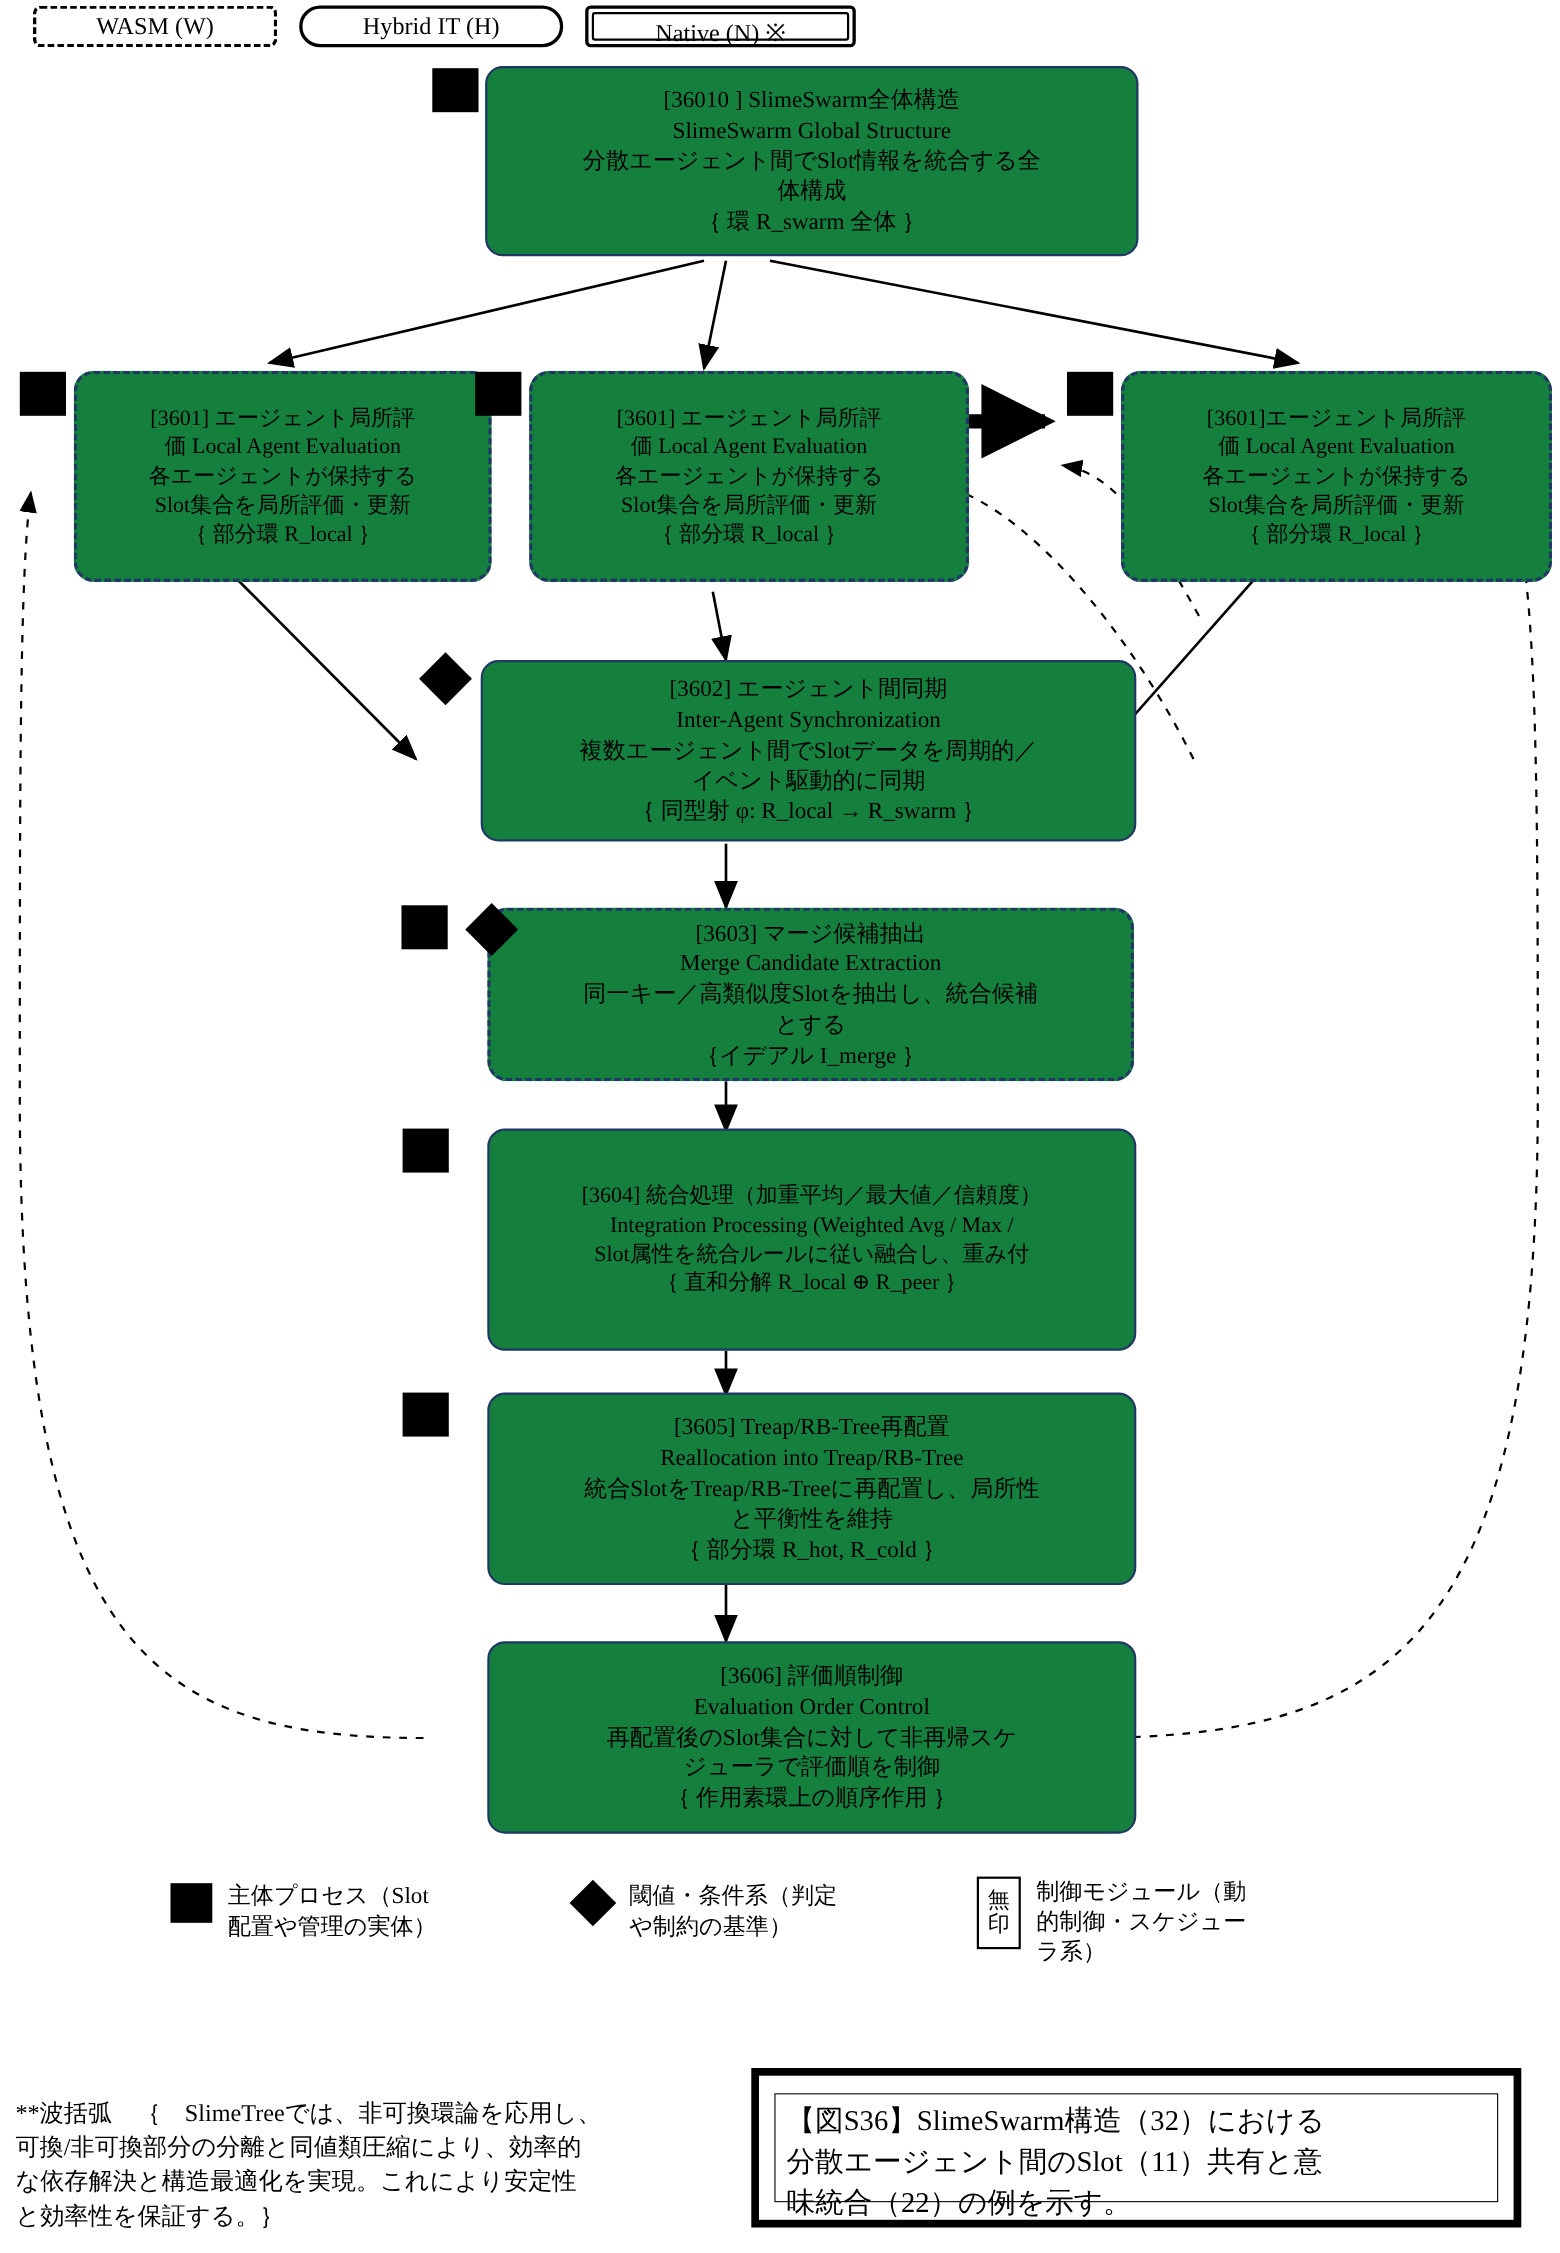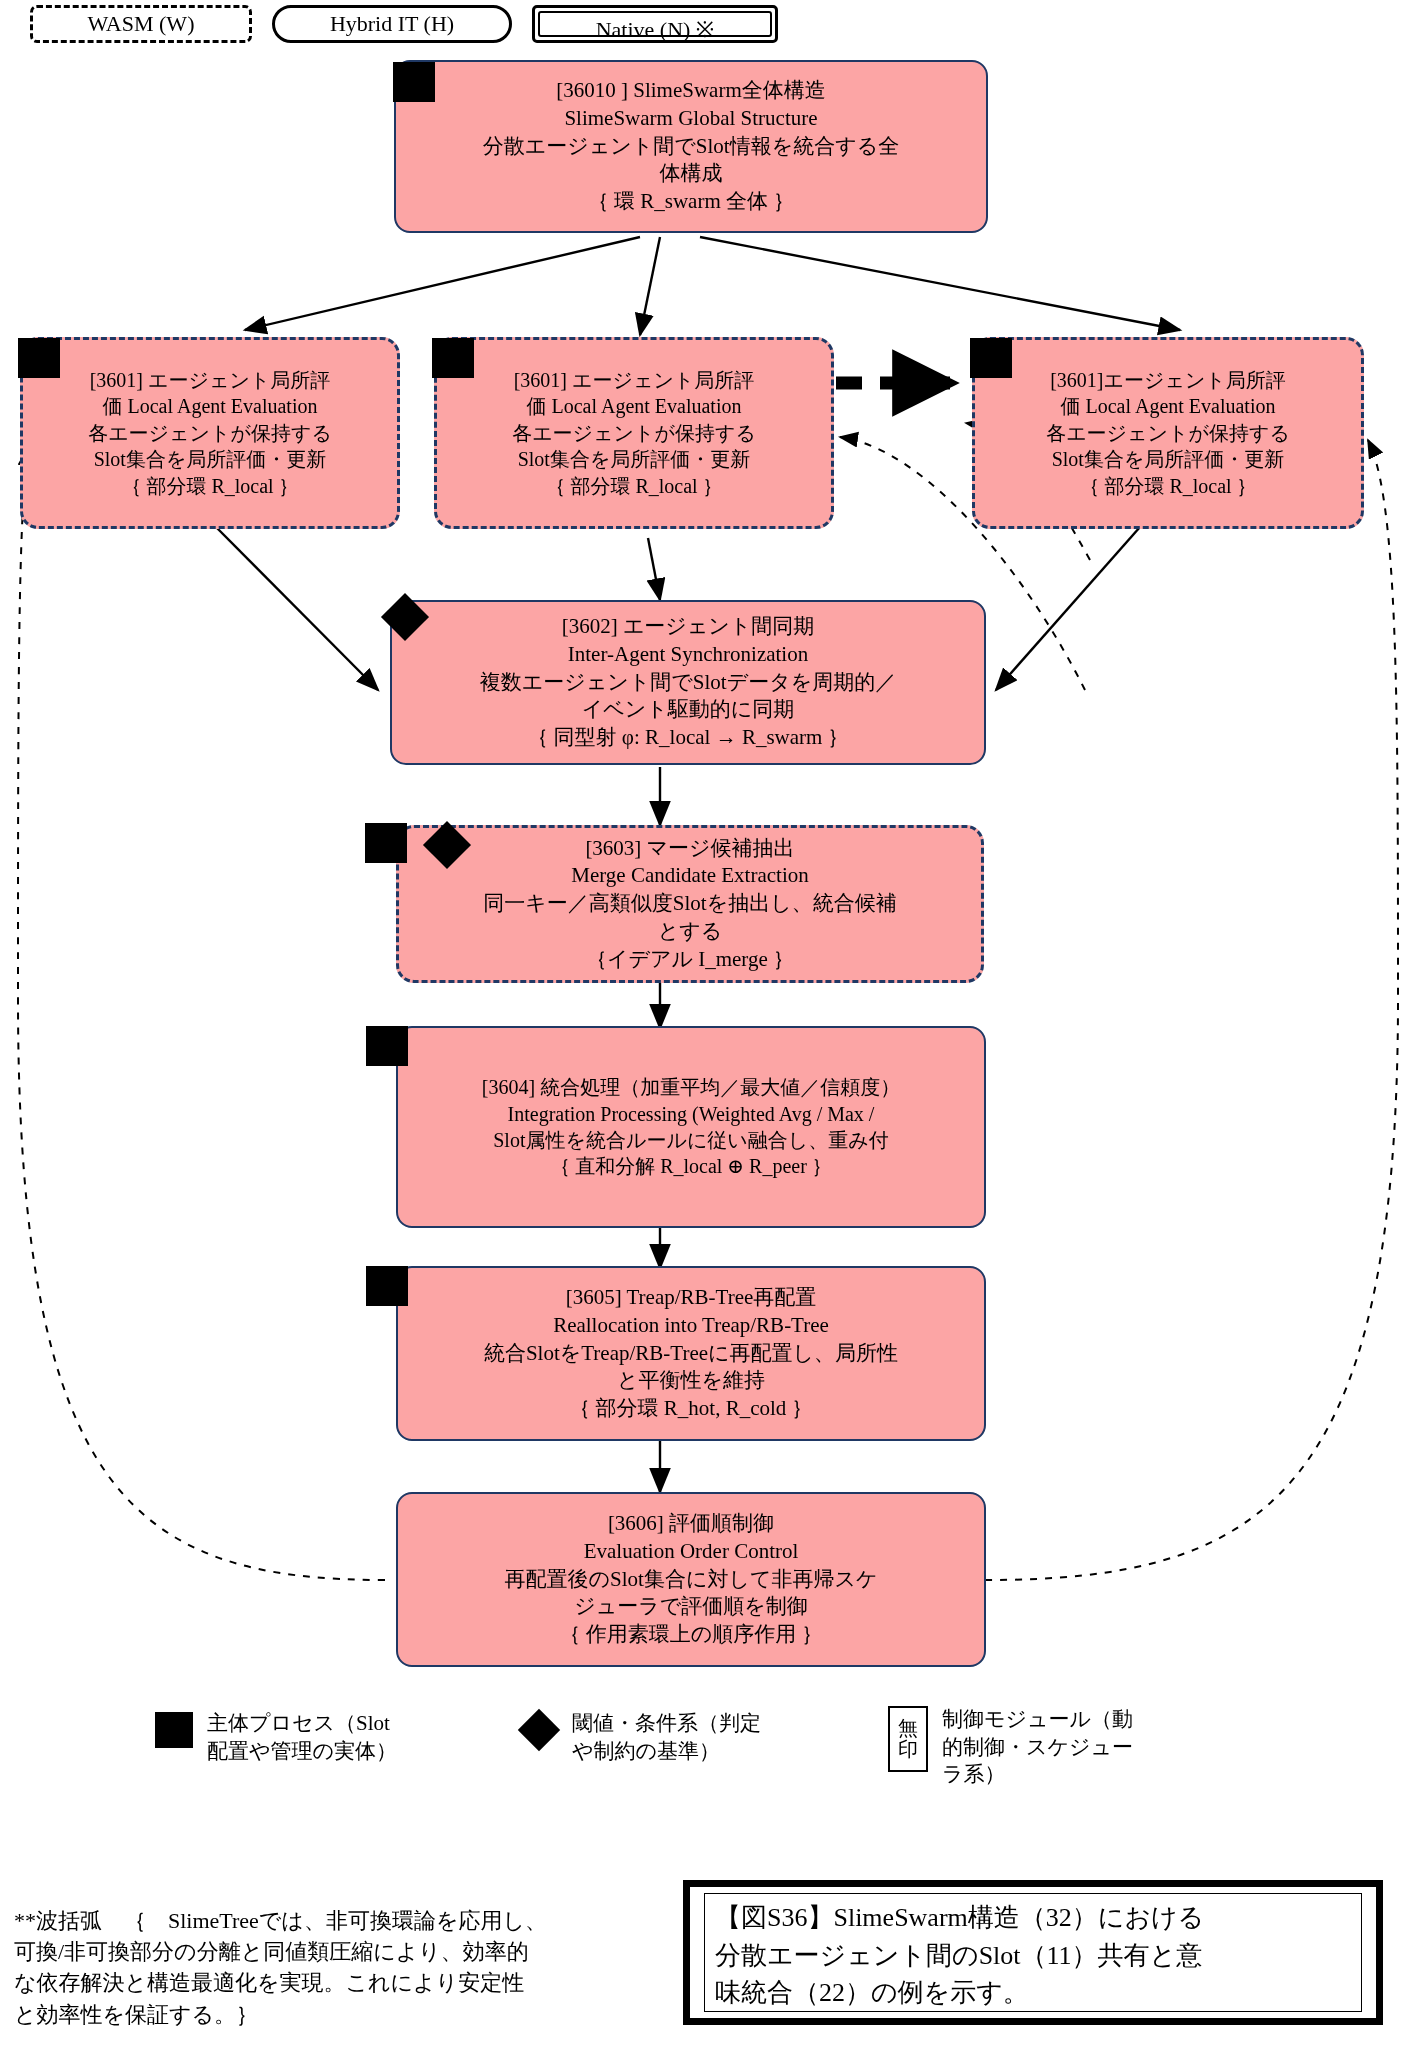--- a/index.html
+++ b/index.html
@@ -22,30 +22,31 @@
     position: absolute; left: 0; top: 0;
     width: 1418px; height: 2048px;
     pointer-events: none;
     z-index: 1;
   }
 
   
   .node {
     position: absolute;
     z-index: 3;
-    background: #fca5a5;
+    background: #15803d;
     border: 2.5px solid #1f3864;
     border-radius: 16px;
     display: flex;
     align-items: center;
     justify-content: center;
     text-align: center;
     line-height: 1.32;
     font-size: 21px;
     padding: 6px 12px;
+    margin-left: 47px;
   }
   .node.dashed {
     border-style: dashed;
     border-width: 3px;
     border-radius: 18px;
   }
   .node .txt { width: 100%; }
   .node .txt div { white-space: nowrap; }
 
   
@@ -108,21 +109,21 @@
     font-size: 22px;
     line-height: 1.42;
     z-index: 3;
   }
   #caption {
     position: absolute;
     left: 683px; top: 1880px;
     width: 700px; height: 145px;
     border: 7px solid #000;
     background: #fff;
-    padding: 6px 14px;
+    padding: 16px 14px;
     font-size: 26px;
     line-height: 1.45;
     z-index: 3;
   }
   #caption .inner { border: 1px solid #000; height: 100%; padding: 5px 10px; }
 </style>
 </head>
 <body>
 
 <div id="canvas">

